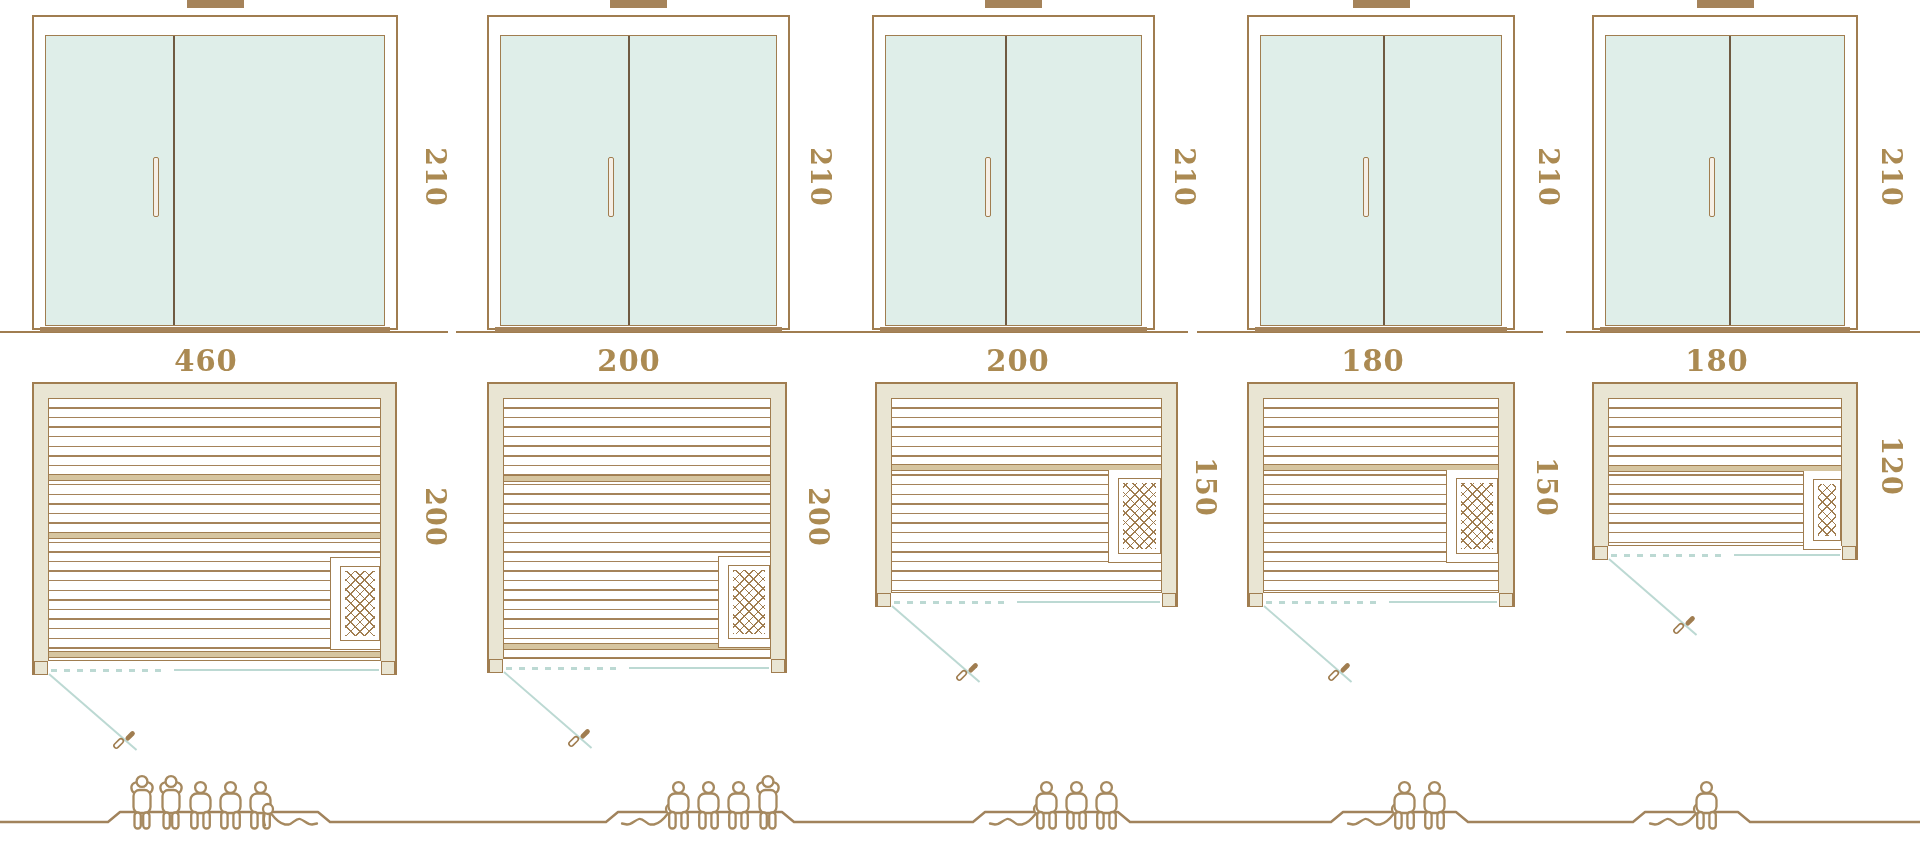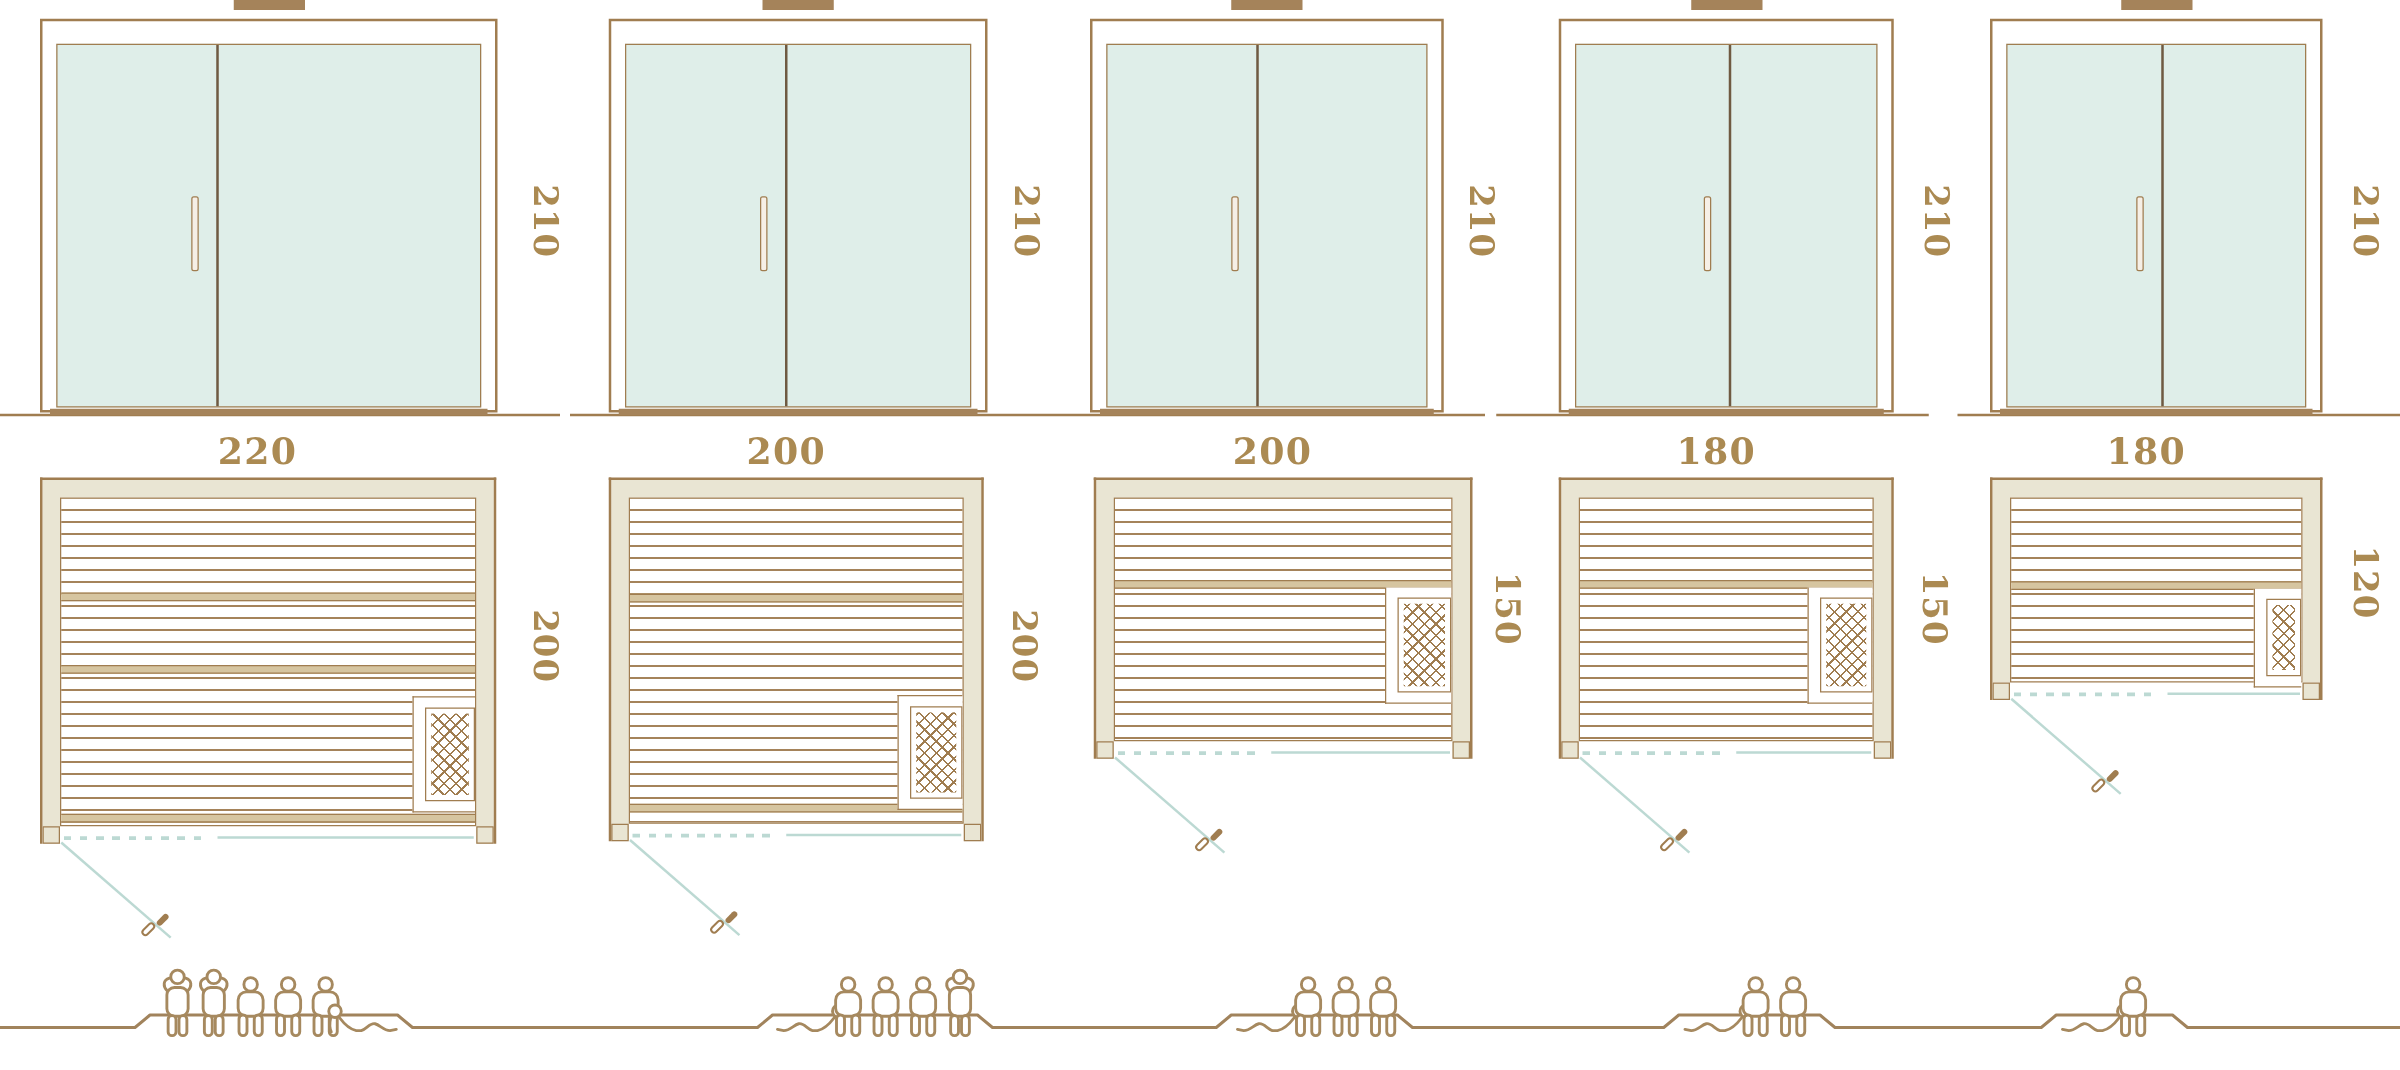--- a/index.html
+++ b/index.html
@@ -135,21 +135,21 @@
   <section class="c1">
     <div class="vent"></div>
     <div class="frame">
       <div class="doors">
         <div class="divider"></div>
         <div class="handle"></div>
       </div>
       <div class="threshold"></div>
     </div>
     <div class="vlabel elabel">210</div>
-    <div class="hlabel">220</div>
+    <div class="hlabel">460</div>
     <div class="plan">
       <div class="inner">
         <div class="band b1"></div>
         <div class="band b2"></div>
         <div class="band b3"></div>
         <div class="heater">
             <div class="hin">
               <div class="hcore"></div>
             </div>
           </div>

